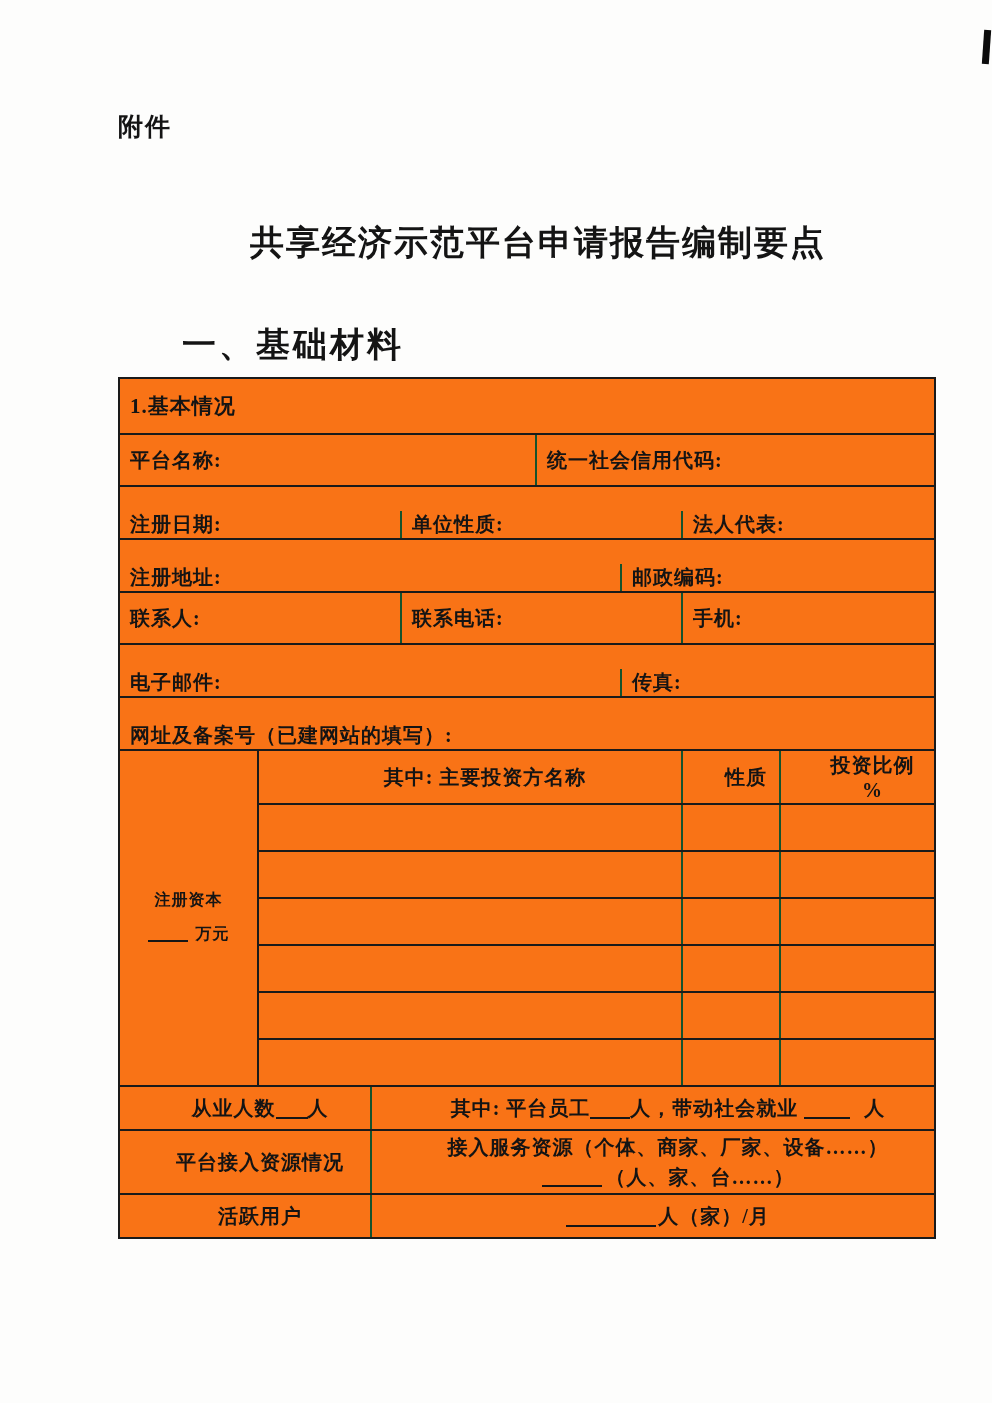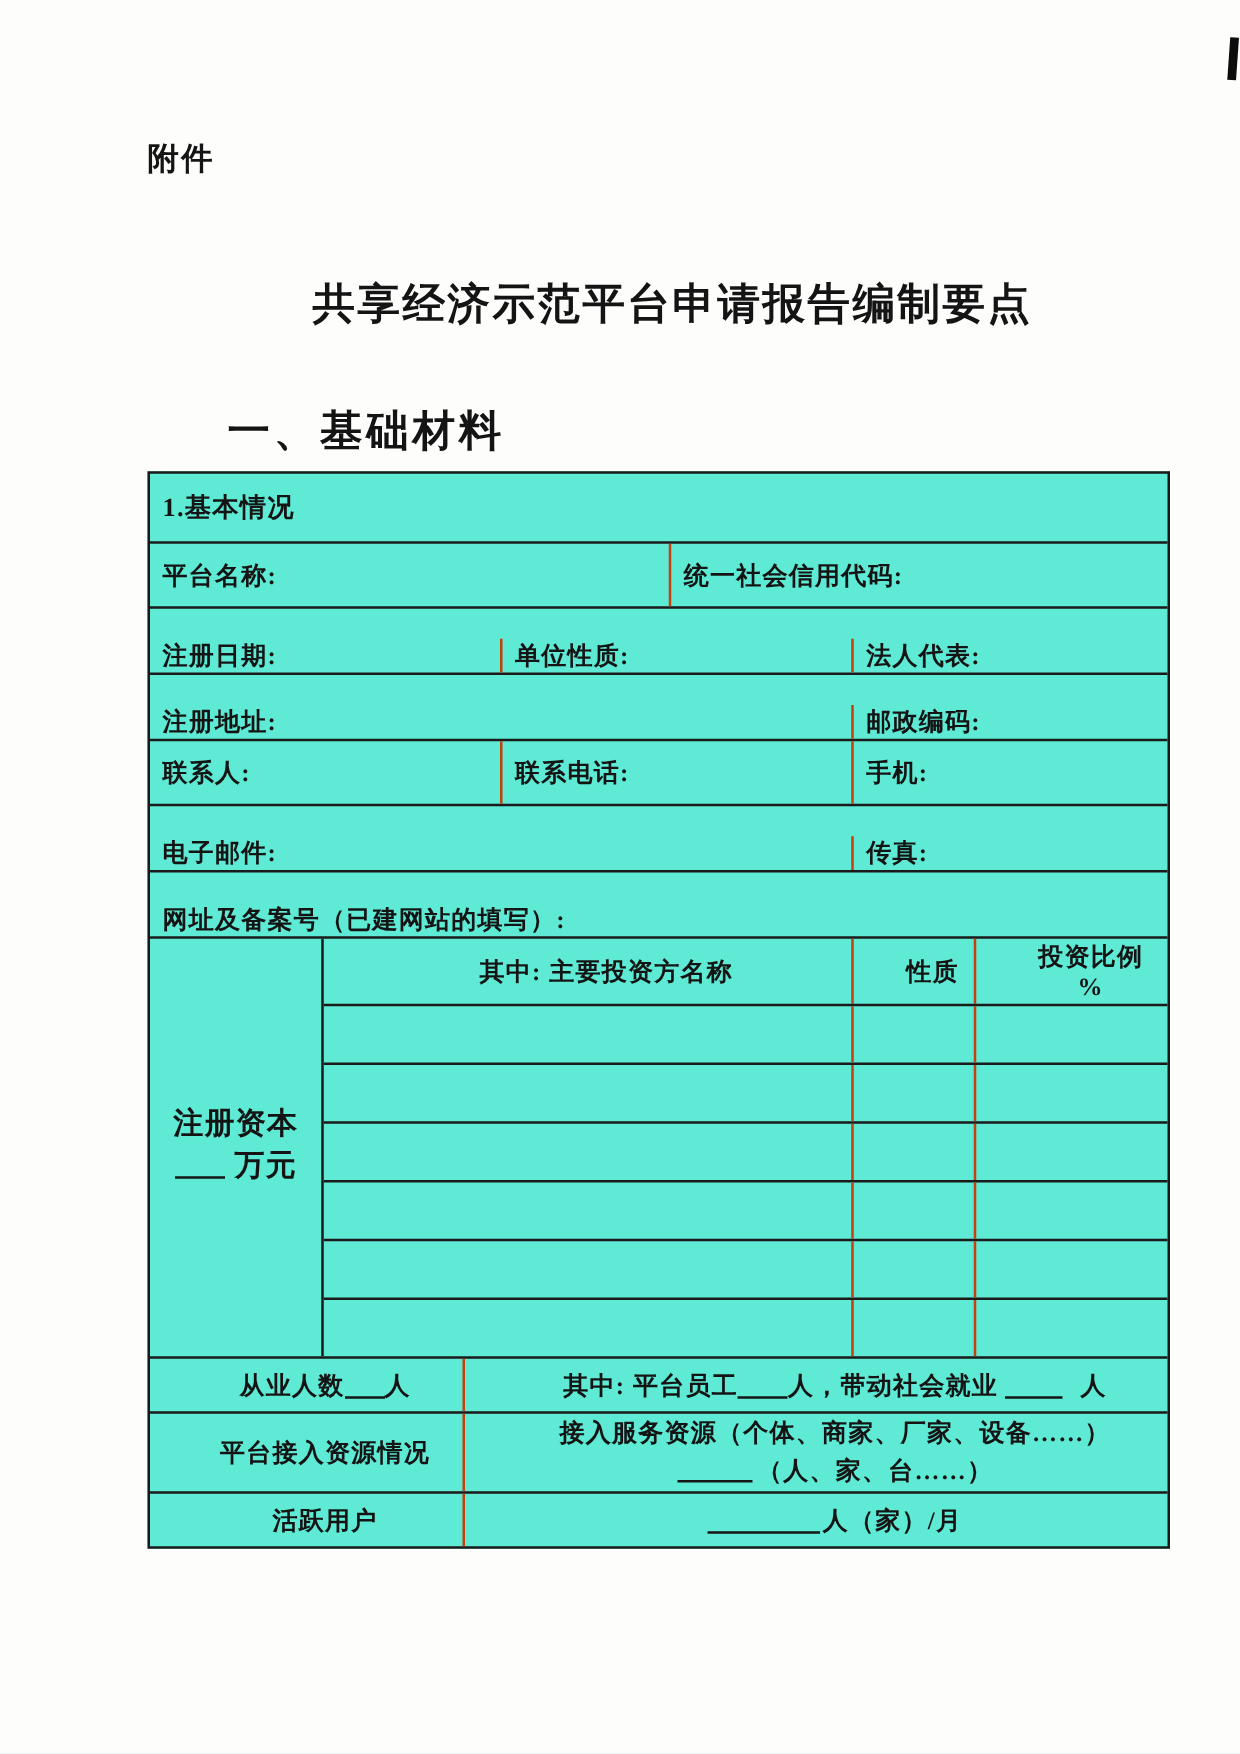--- a/index.html
+++ b/index.html
@@ -26,50 +26,50 @@
     margin-left:42px;
   }
   .section-heading {
     position:absolute; left:182px; top:322px;
     font-size:34px; font-weight:700; letter-spacing:3px;
     font-family:"Liberation Sans","DejaVu Sans",sans-serif;
   }
   .form-table {
     position:absolute; left:118px; top:377px; width:818px;
     border:2px solid #1a1a1a;
-    background:#5eead4;
+    background:#f97316;
   }
   .row { display:flex; border-top:2px solid #1a1a1a; width:100%; }
   .row:first-child { border-top:none; }
   .cell {
     display:flex; align-items:center;
-    border-left:2px solid #c2410c;
+    border-left:2px solid #14532d;
     padding:0 10px;
     font-size:20px; font-weight:600;
     letter-spacing:1px;
     overflow:hidden;
   }
   .cell:first-child { border-left:none; }
   .center { justify-content:center; text-align:center;padding-left:40px; }
   
   .r-header   { height:54px; }
   .r-std      { height:52px; }
   .r-std2     { height:53px;align-items:flex-end; }
   .r-bottom1  { height:44px; }
   .r-bottom2  { height:64px; }
   
   .w-name   { width:415px; }
   .w-c3a    { width:280px; }
   .w-c3b    { width:281px; }
-  .w-wide   { width:561px; }
+  .w-wide   { width:500px; }
   .w-botl   { width:250px; }
   .grow     { flex:1; }
   
   .cap-left { width:137px; display:flex; flex-direction:column; align-items:center; justify-content:center;
-              font-size:24px; font-weight:600; letter-spacing:1px; line-height:34px;font-family:Liberation Mono, monospace; }
+              font-size:16px; font-weight:600; letter-spacing:1px; line-height:34px;font-family:Liberation Mono, monospace; }
   .cap-right { flex:1; display:flex; flex-direction:column; border-left:2px solid #1a1a1a; }
   .cap-row { display:flex; border-top:2px solid #1a1a1a; height:47px; }
   .cap-row.cap-header { border-top:none; height:52px; }
   .cap-name  { width:422px; }
   .cap-nature{ width:98px; }
   .cap-ratio { flex:1; }
   
   .blank {
     display:inline-block;
     border-bottom:2px solid #161616;

